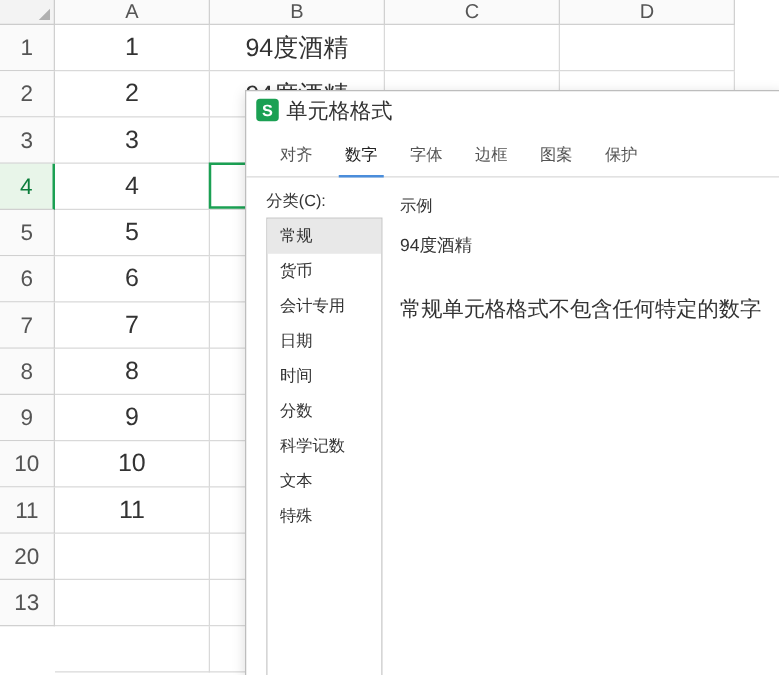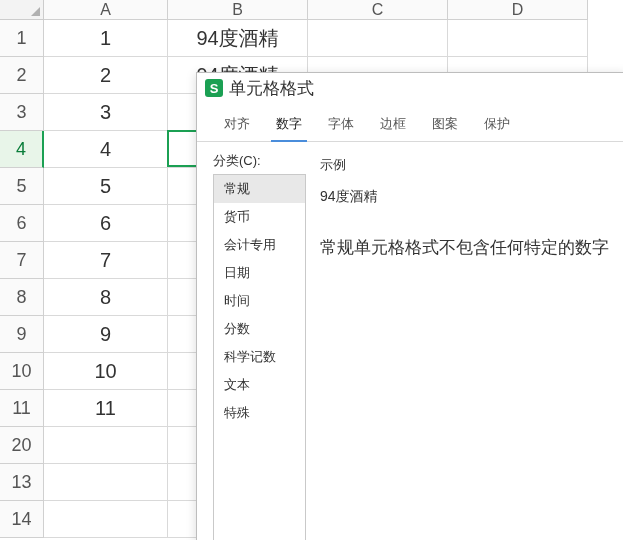--- a/index.html
+++ b/index.html
@@ -61,21 +61,20 @@
       <div class="rowheader active">4</div>
       <div class="rowheader">5</div>
       <div class="rowheader">6</div>
       <div class="rowheader">7</div>
       <div class="rowheader">8</div>
       <div class="rowheader">9</div>
       <div class="rowheader">10</div>
       <div class="rowheader">11</div>
       <div class="rowheader">20</div>
       <div class="rowheader">13</div>
-      <div class="rowheader">14</div>
     </div>
   <div class="cells" id="cells">
       <div class="row">
         <div class="cell colA">1</div>
         <div class="cell colB">94度酒精</div>
         <div class="cell colC"></div>
         <div class="cell colD"></div>
       </div>
       <div class="row">
         <div class="cell colA">2</div>

